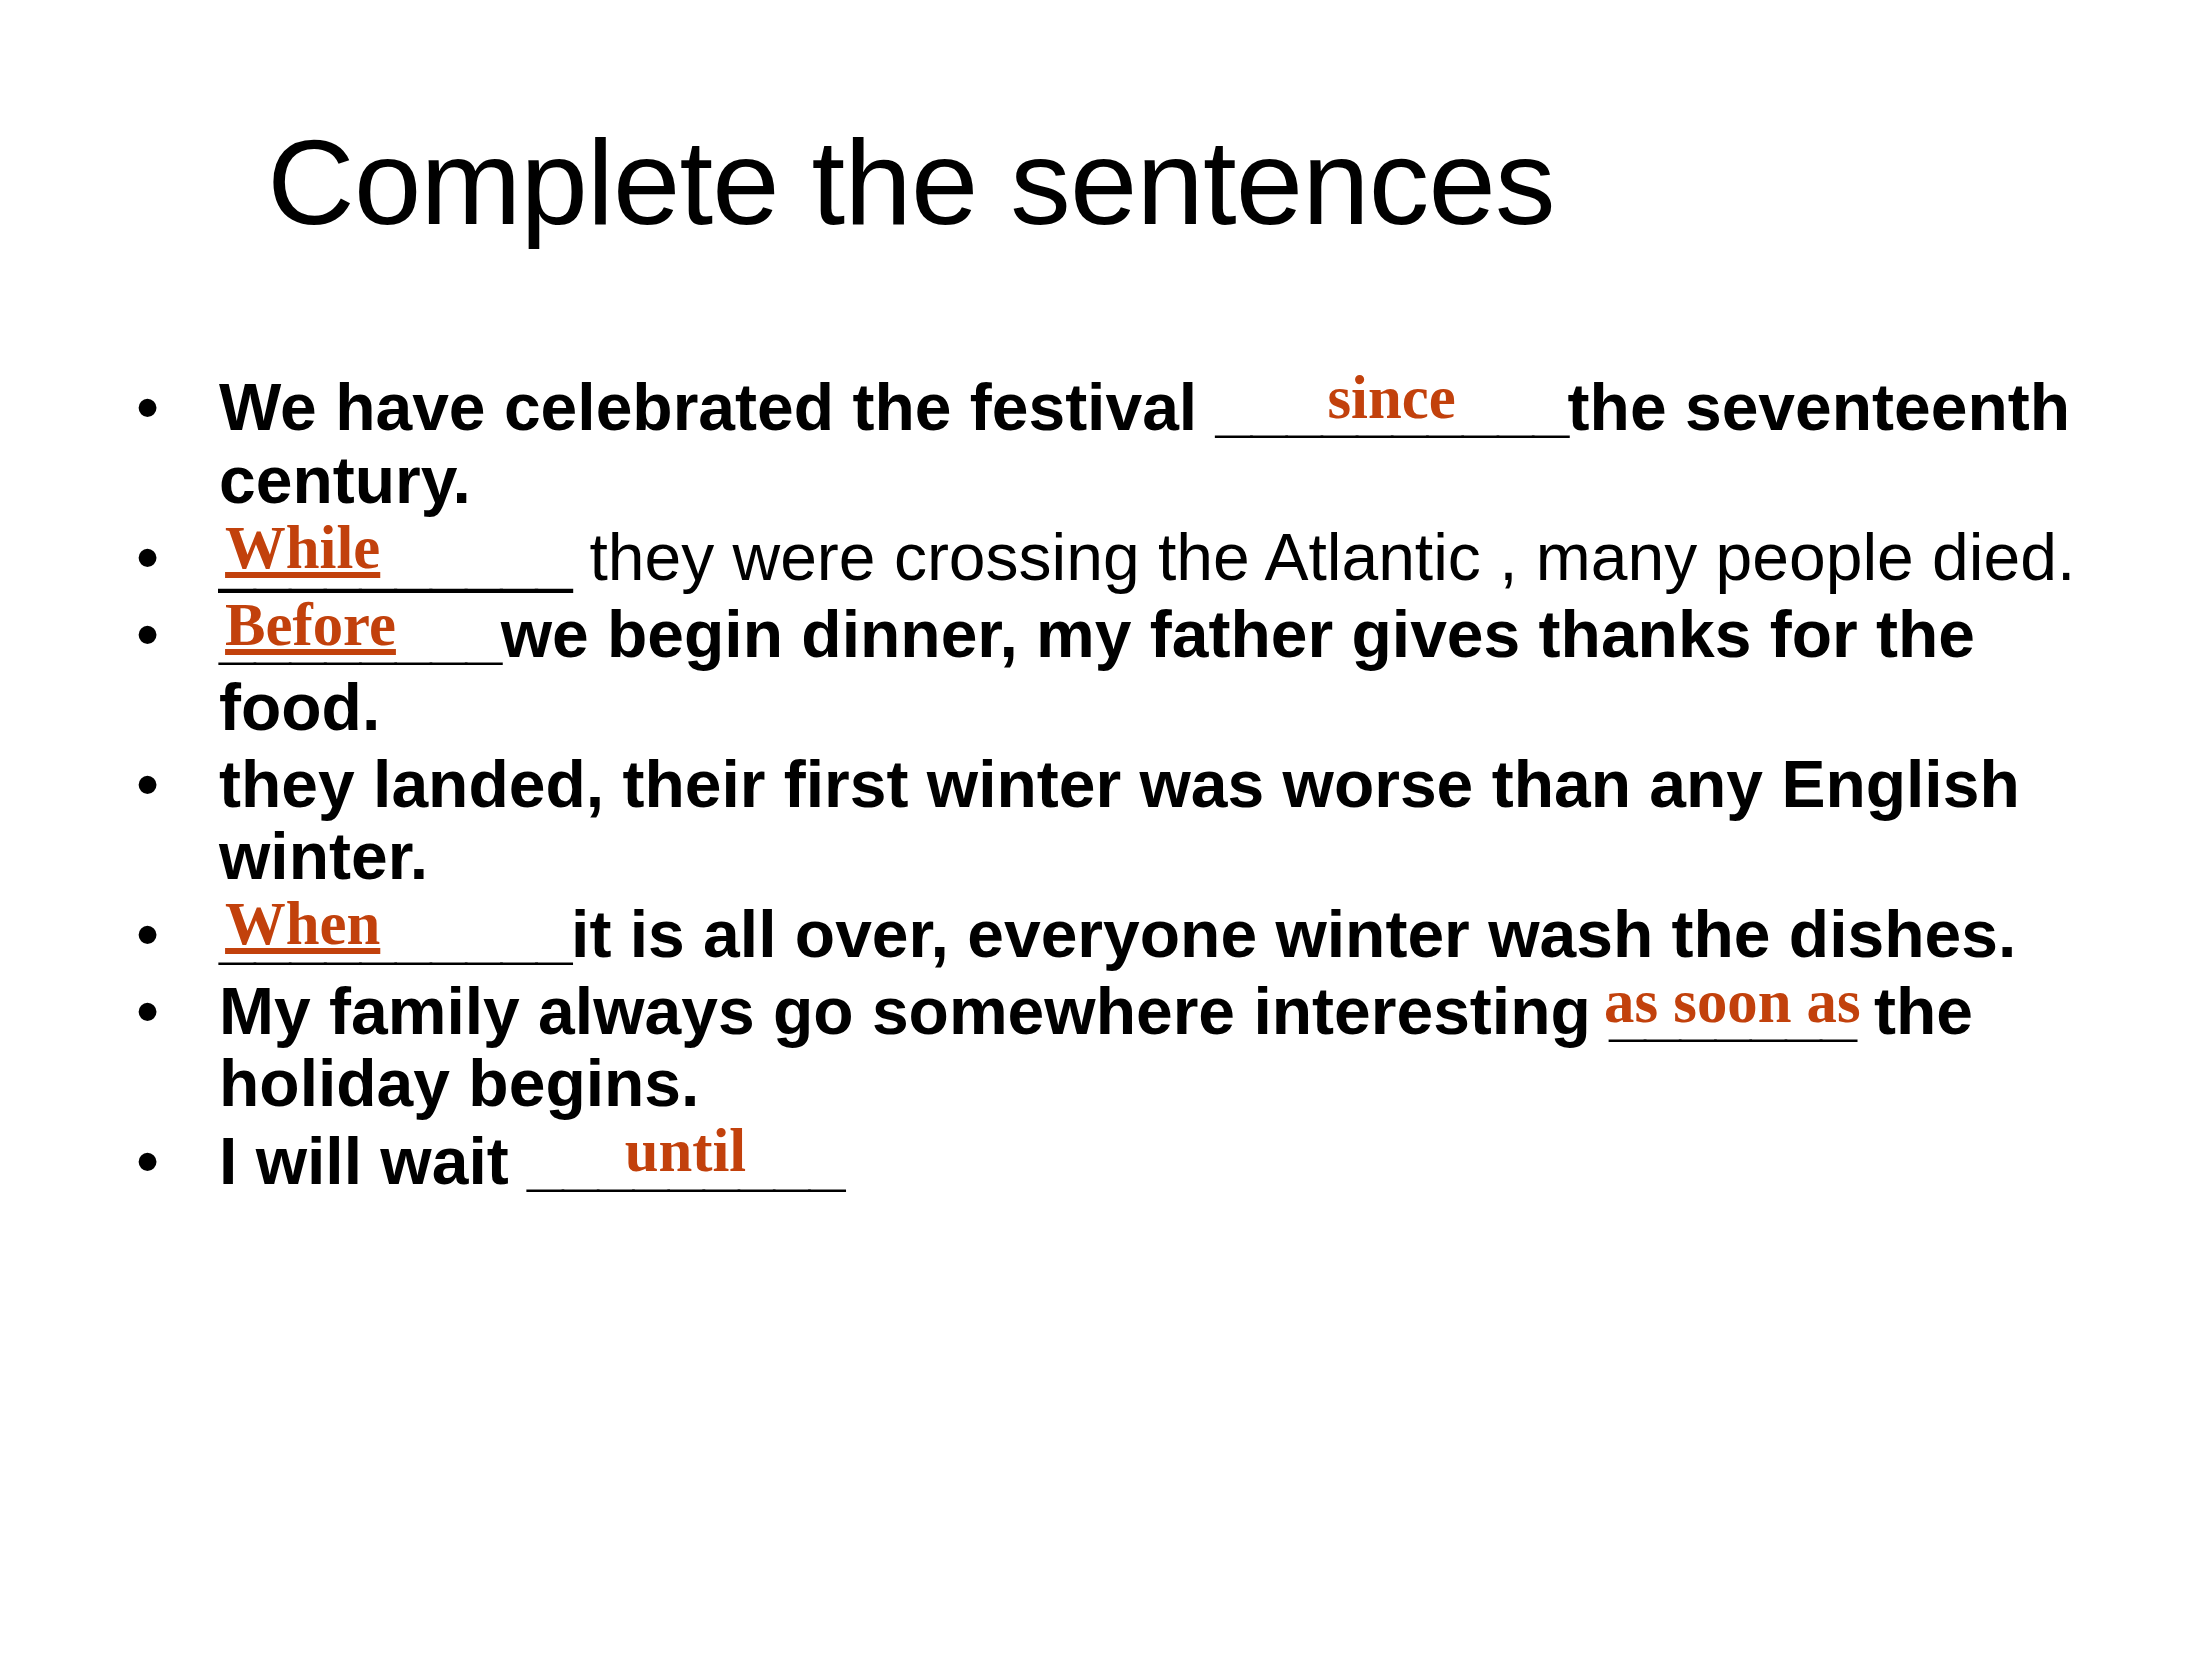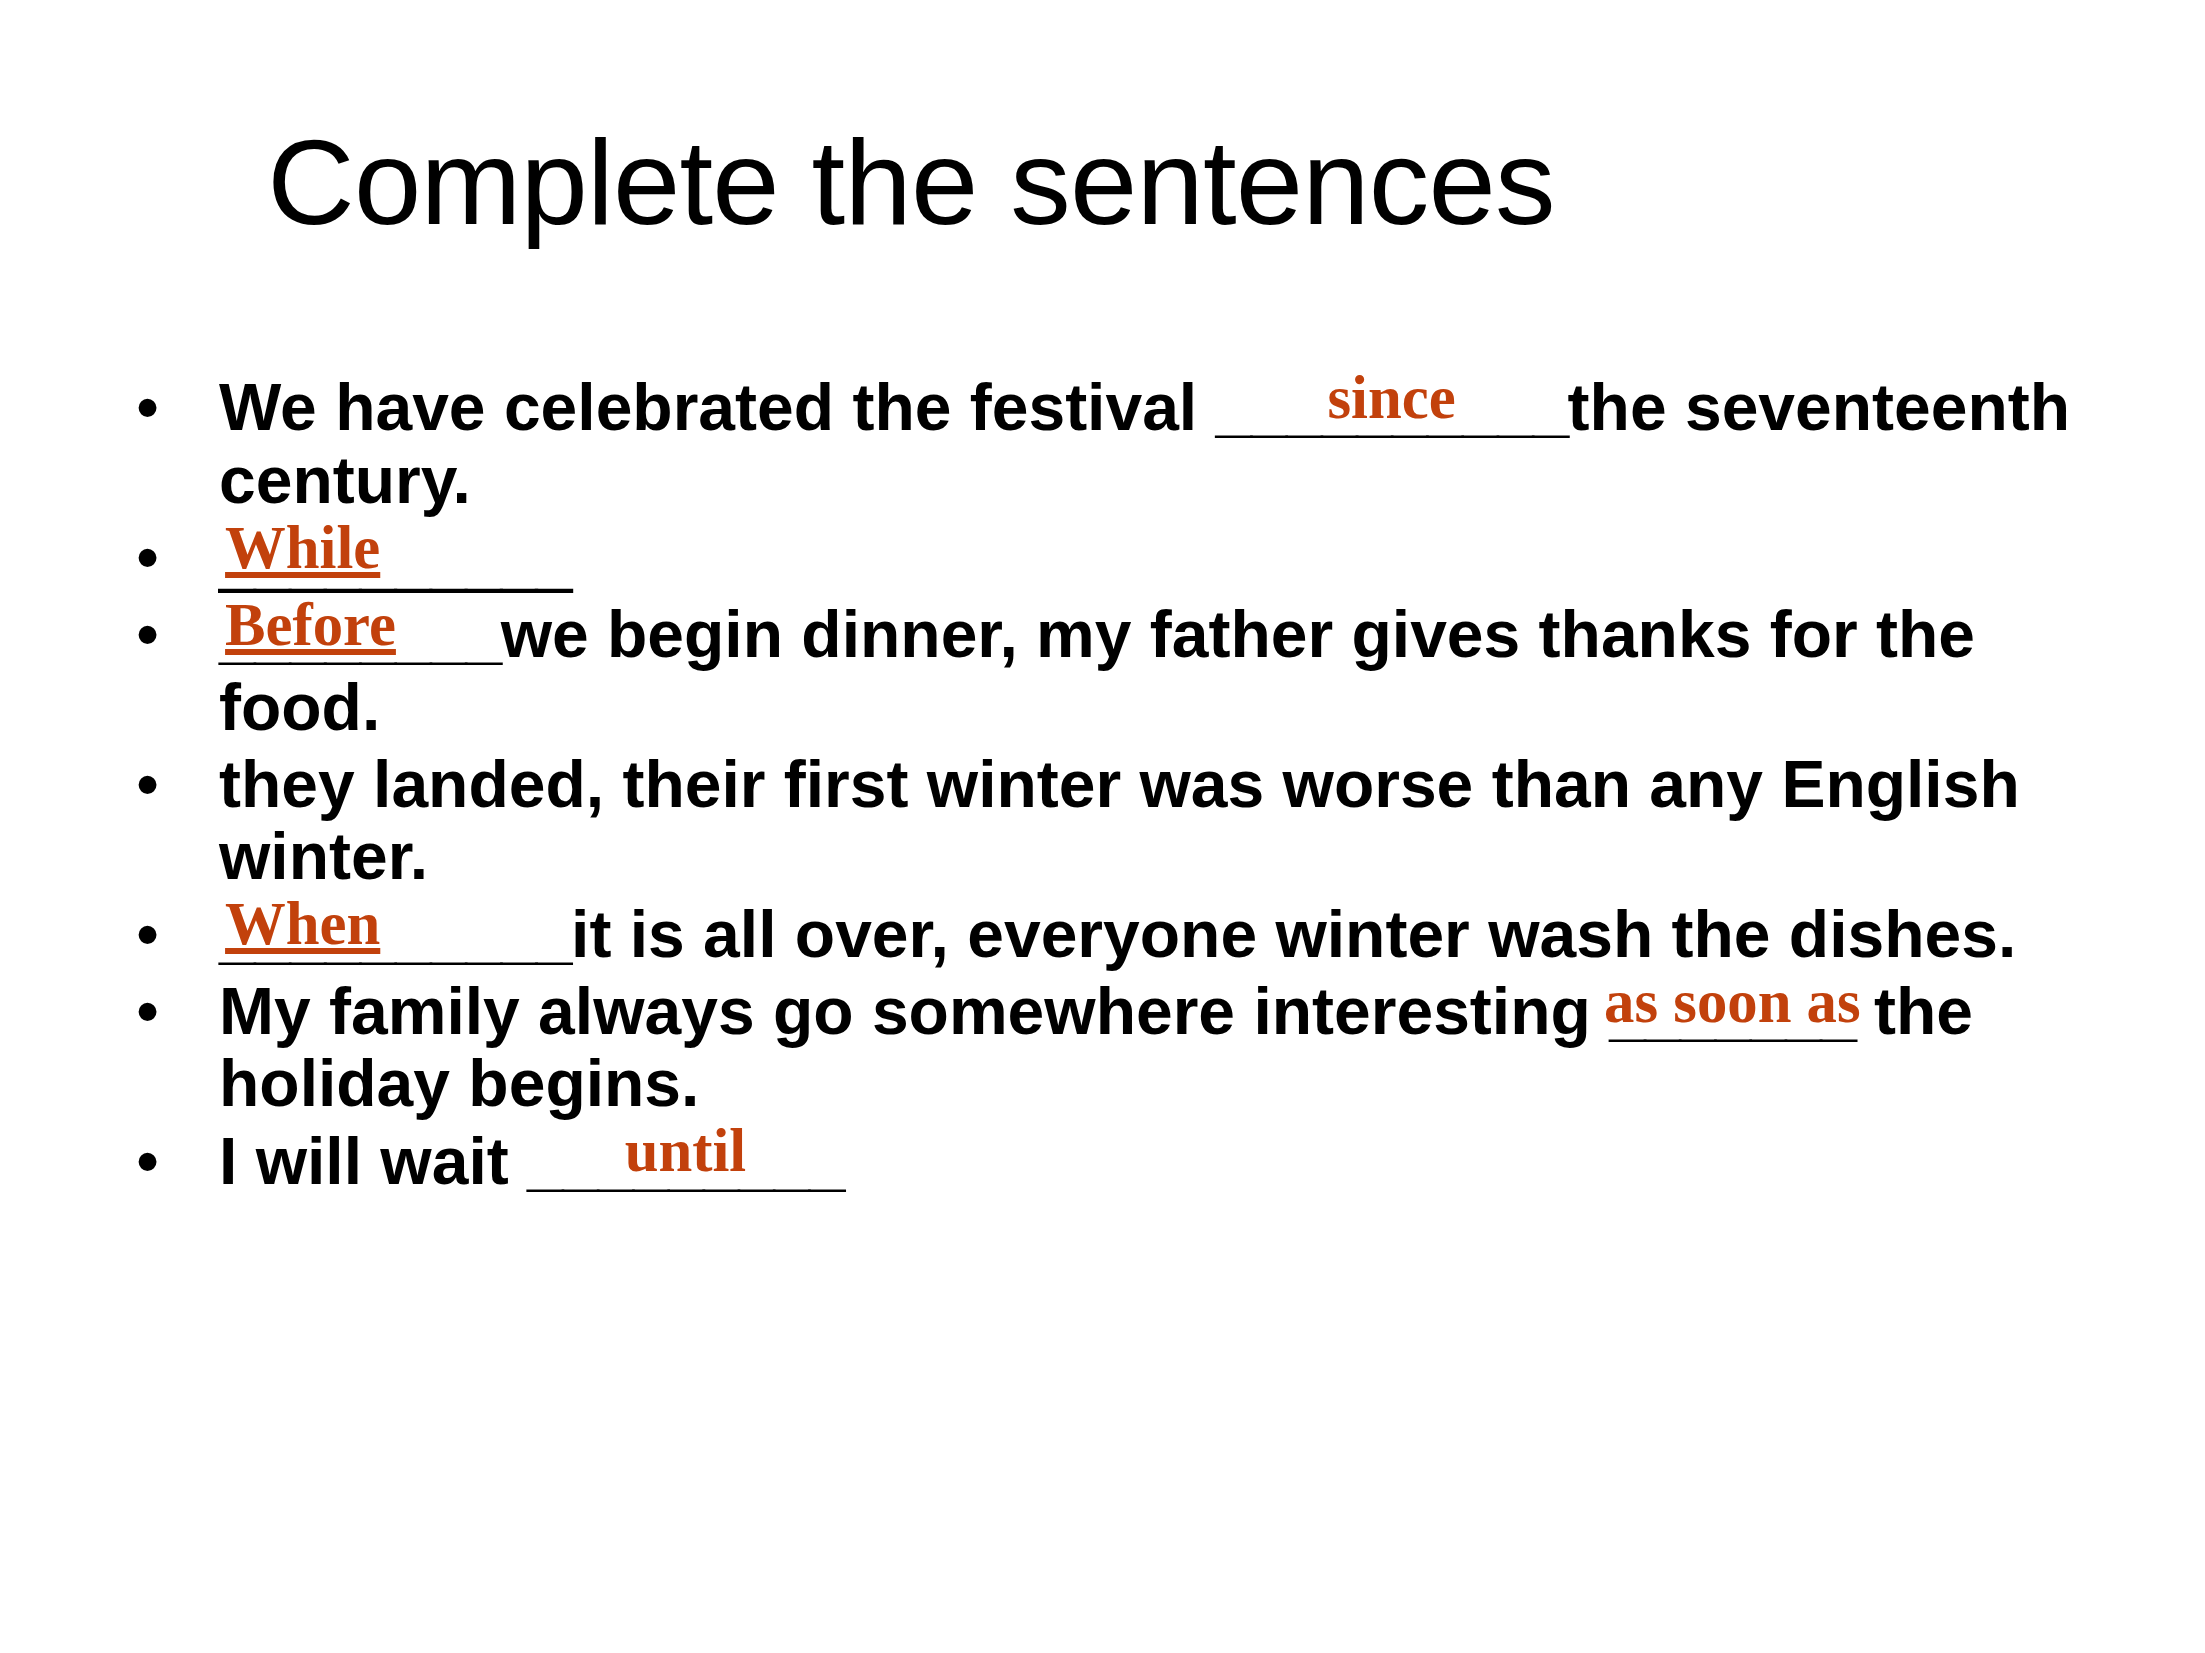--- a/index.html
+++ b/index.html
@@ -119,21 +119,21 @@
 
   <div id="body-list">
 
     <div class="bullet-row">
       <span class="bullet-marker">•</span>
       <span class="bullet-text"><span>We have celebrated the festival </span><span class="blank"><span class="rule">__________</span><span class="answer">since</span></span><span>the seventeenth century.</span></span>
     </div>
 
     <div class="bullet-row regular">
       <span class="bullet-marker">•</span>
-      <span class="bullet-text"><span> </span><span class="blank left"><span class="rule">__________</span><span class="answer">While</span></span></span>
+      <span class="bullet-text"><span> </span><span class="blank left"><span class="rule">__________</span><span class="answer">While</span></span><span> they were crossing the Atlantic , many people died.</span></span>
     </div>
 
     <div class="bullet-row">
       <span class="bullet-marker">•</span>
       <span class="bullet-text"><span> </span><span class="blank left"><span class="rule">________</span><span class="answer">Before</span></span><span>we begin dinner, my father gives thanks for the food.</span></span>
     </div>
 
     <div class="bullet-row">
       <span class="bullet-marker">•</span>
       <span class="bullet-text"><span> </span><span>they landed, their first winter was worse than any English winter.</span></span>

